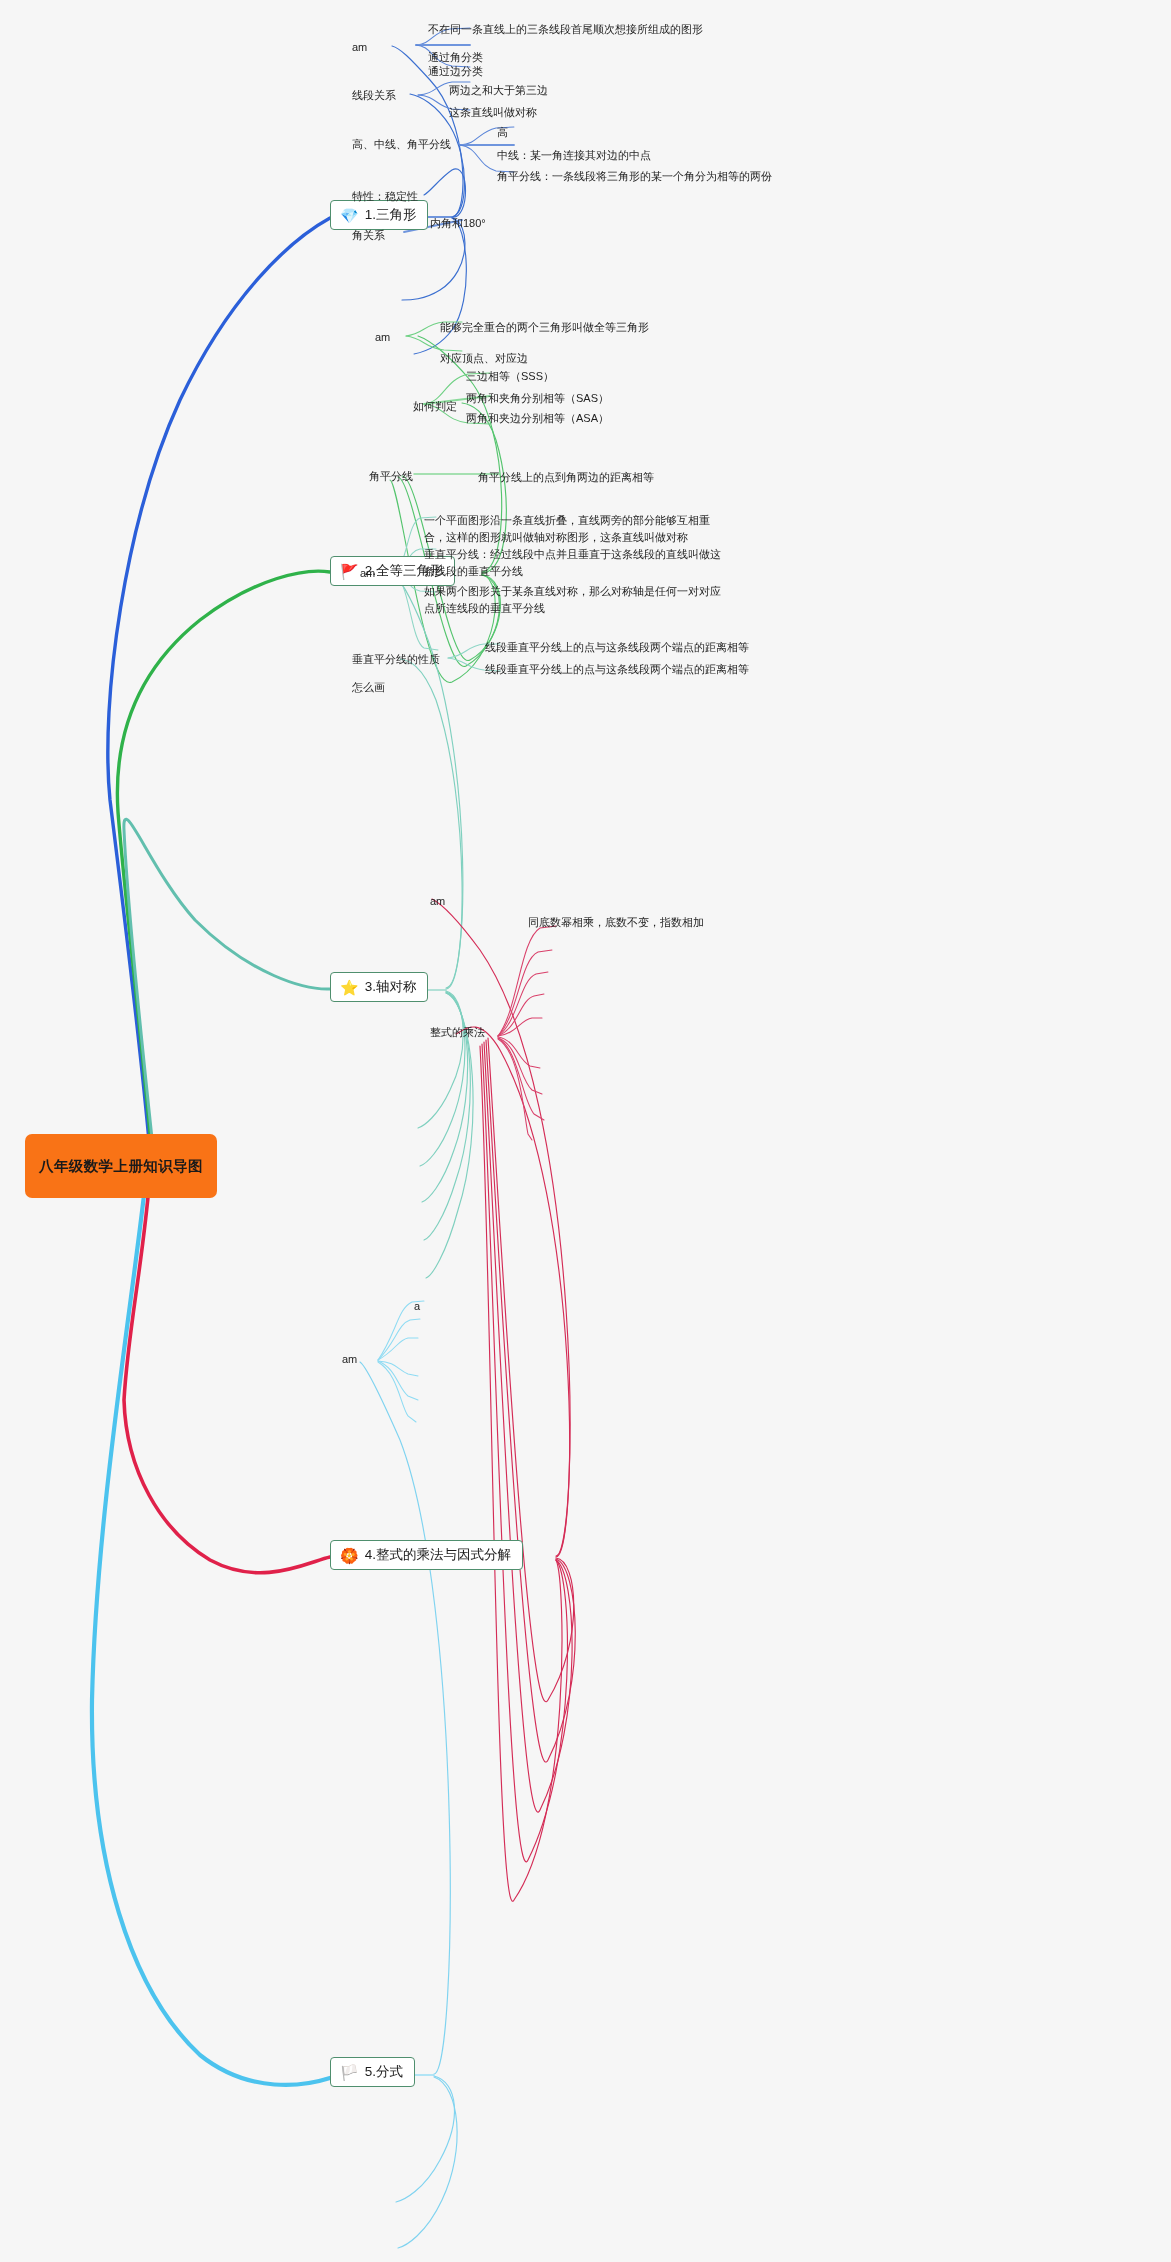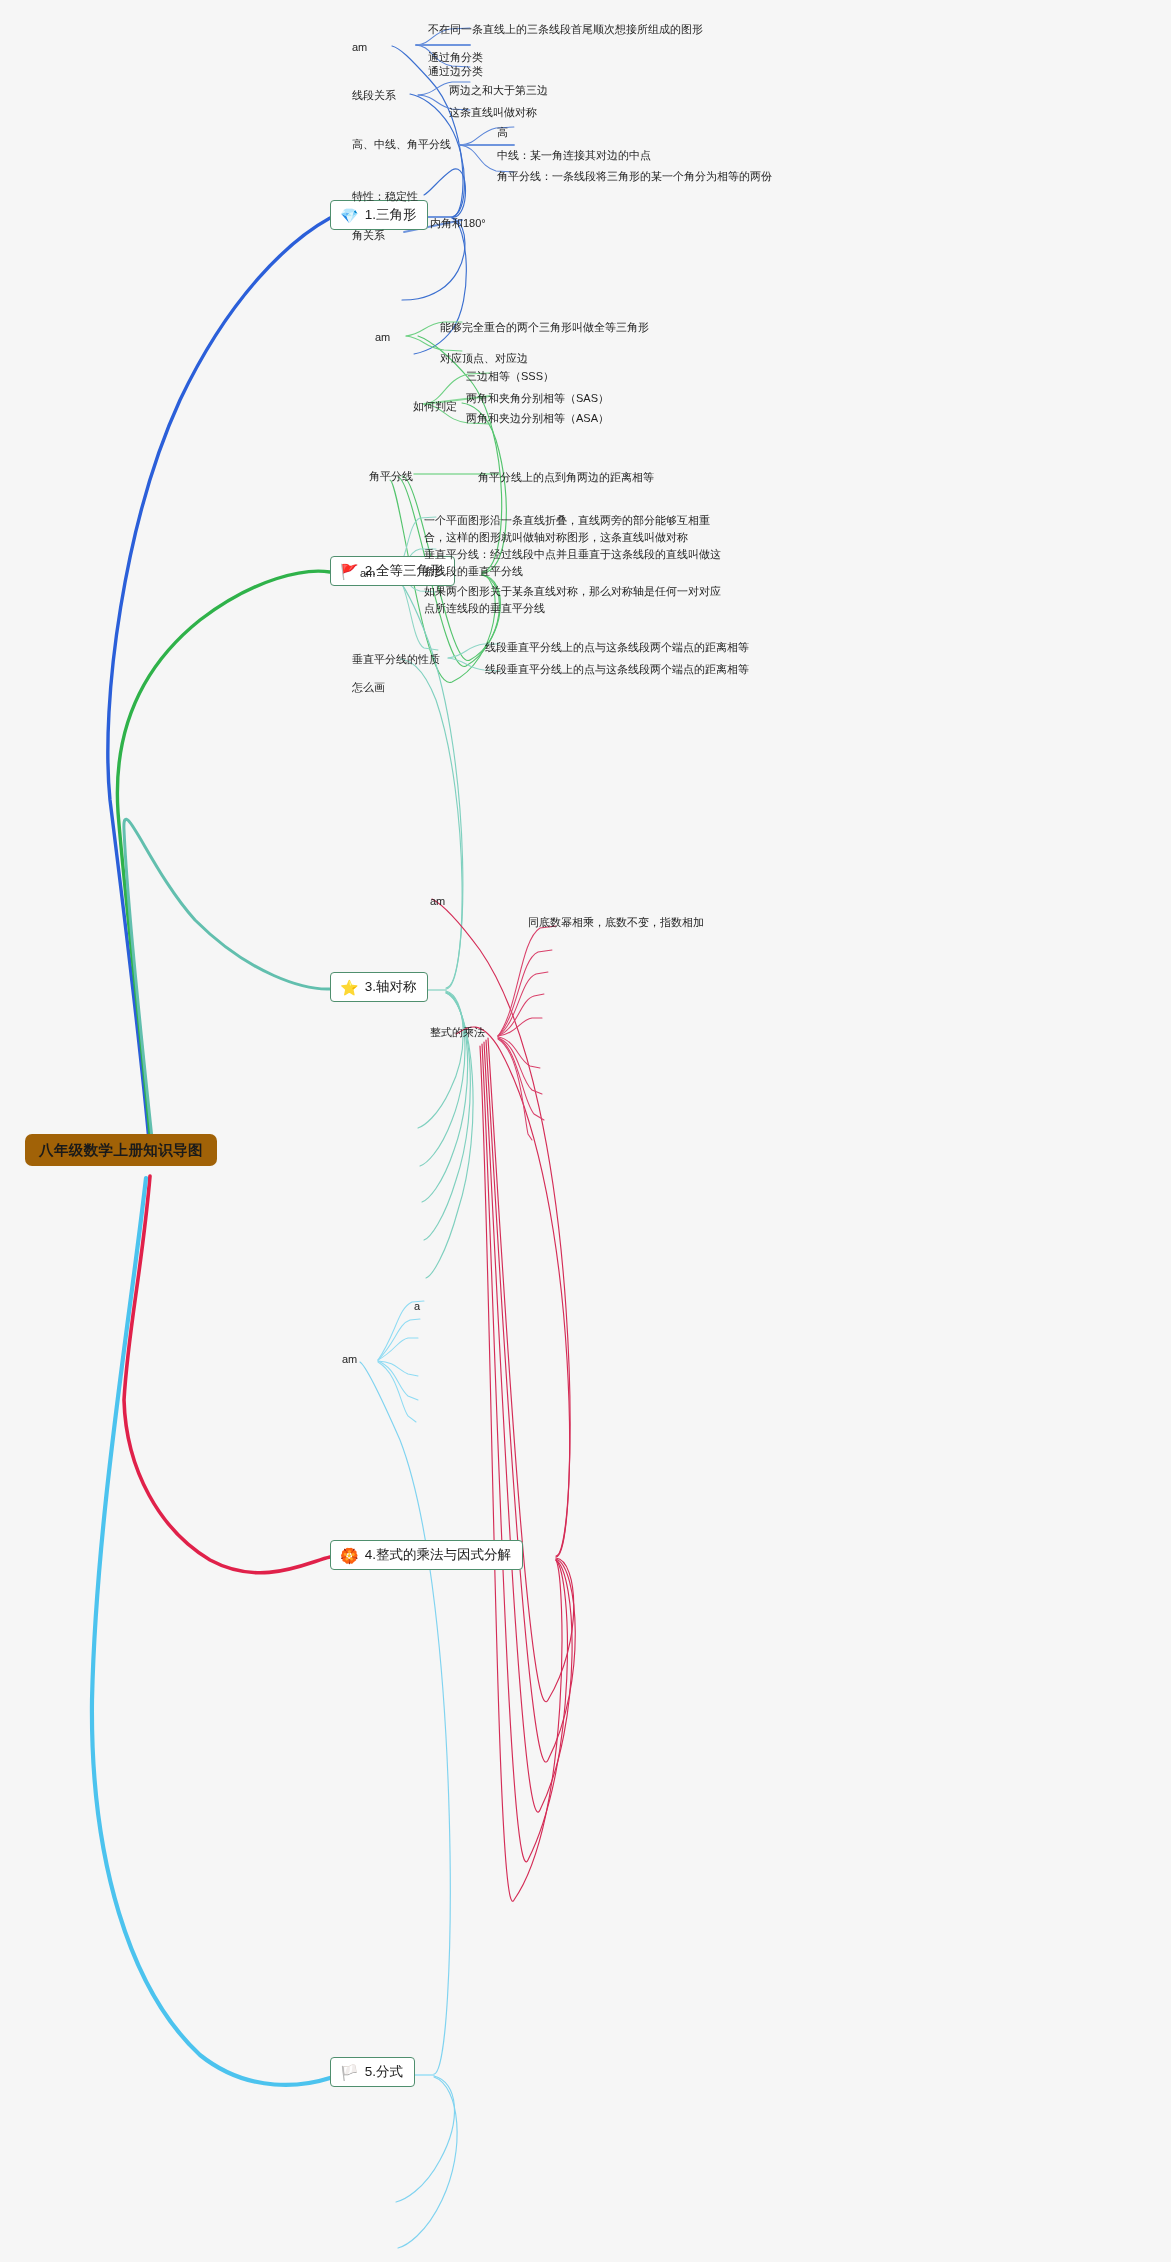--- a/index.html
+++ b/index.html
@@ -21,23 +21,23 @@
     left: 0; top: 0;
     width: 1171px; height: 2262px;
     pointer-events: none;
   }
   .node {
     position: absolute;
     white-space: nowrap;
   }
   
   .root-node {
-    background: #a16207;
+    background: #f97316;
     border-radius: 7px;
-    padding: 7px 14px;
+    padding: 23px 14px;
     font-size: 14.5px;
     font-weight: 700;
     color: #1a1a1a;
     letter-spacing: 0.4px;
     line-height: 1.25;
   }
   
   .topic-node {
     background: #ffffff;
     border: 1.6px solid #4f8f6e;

